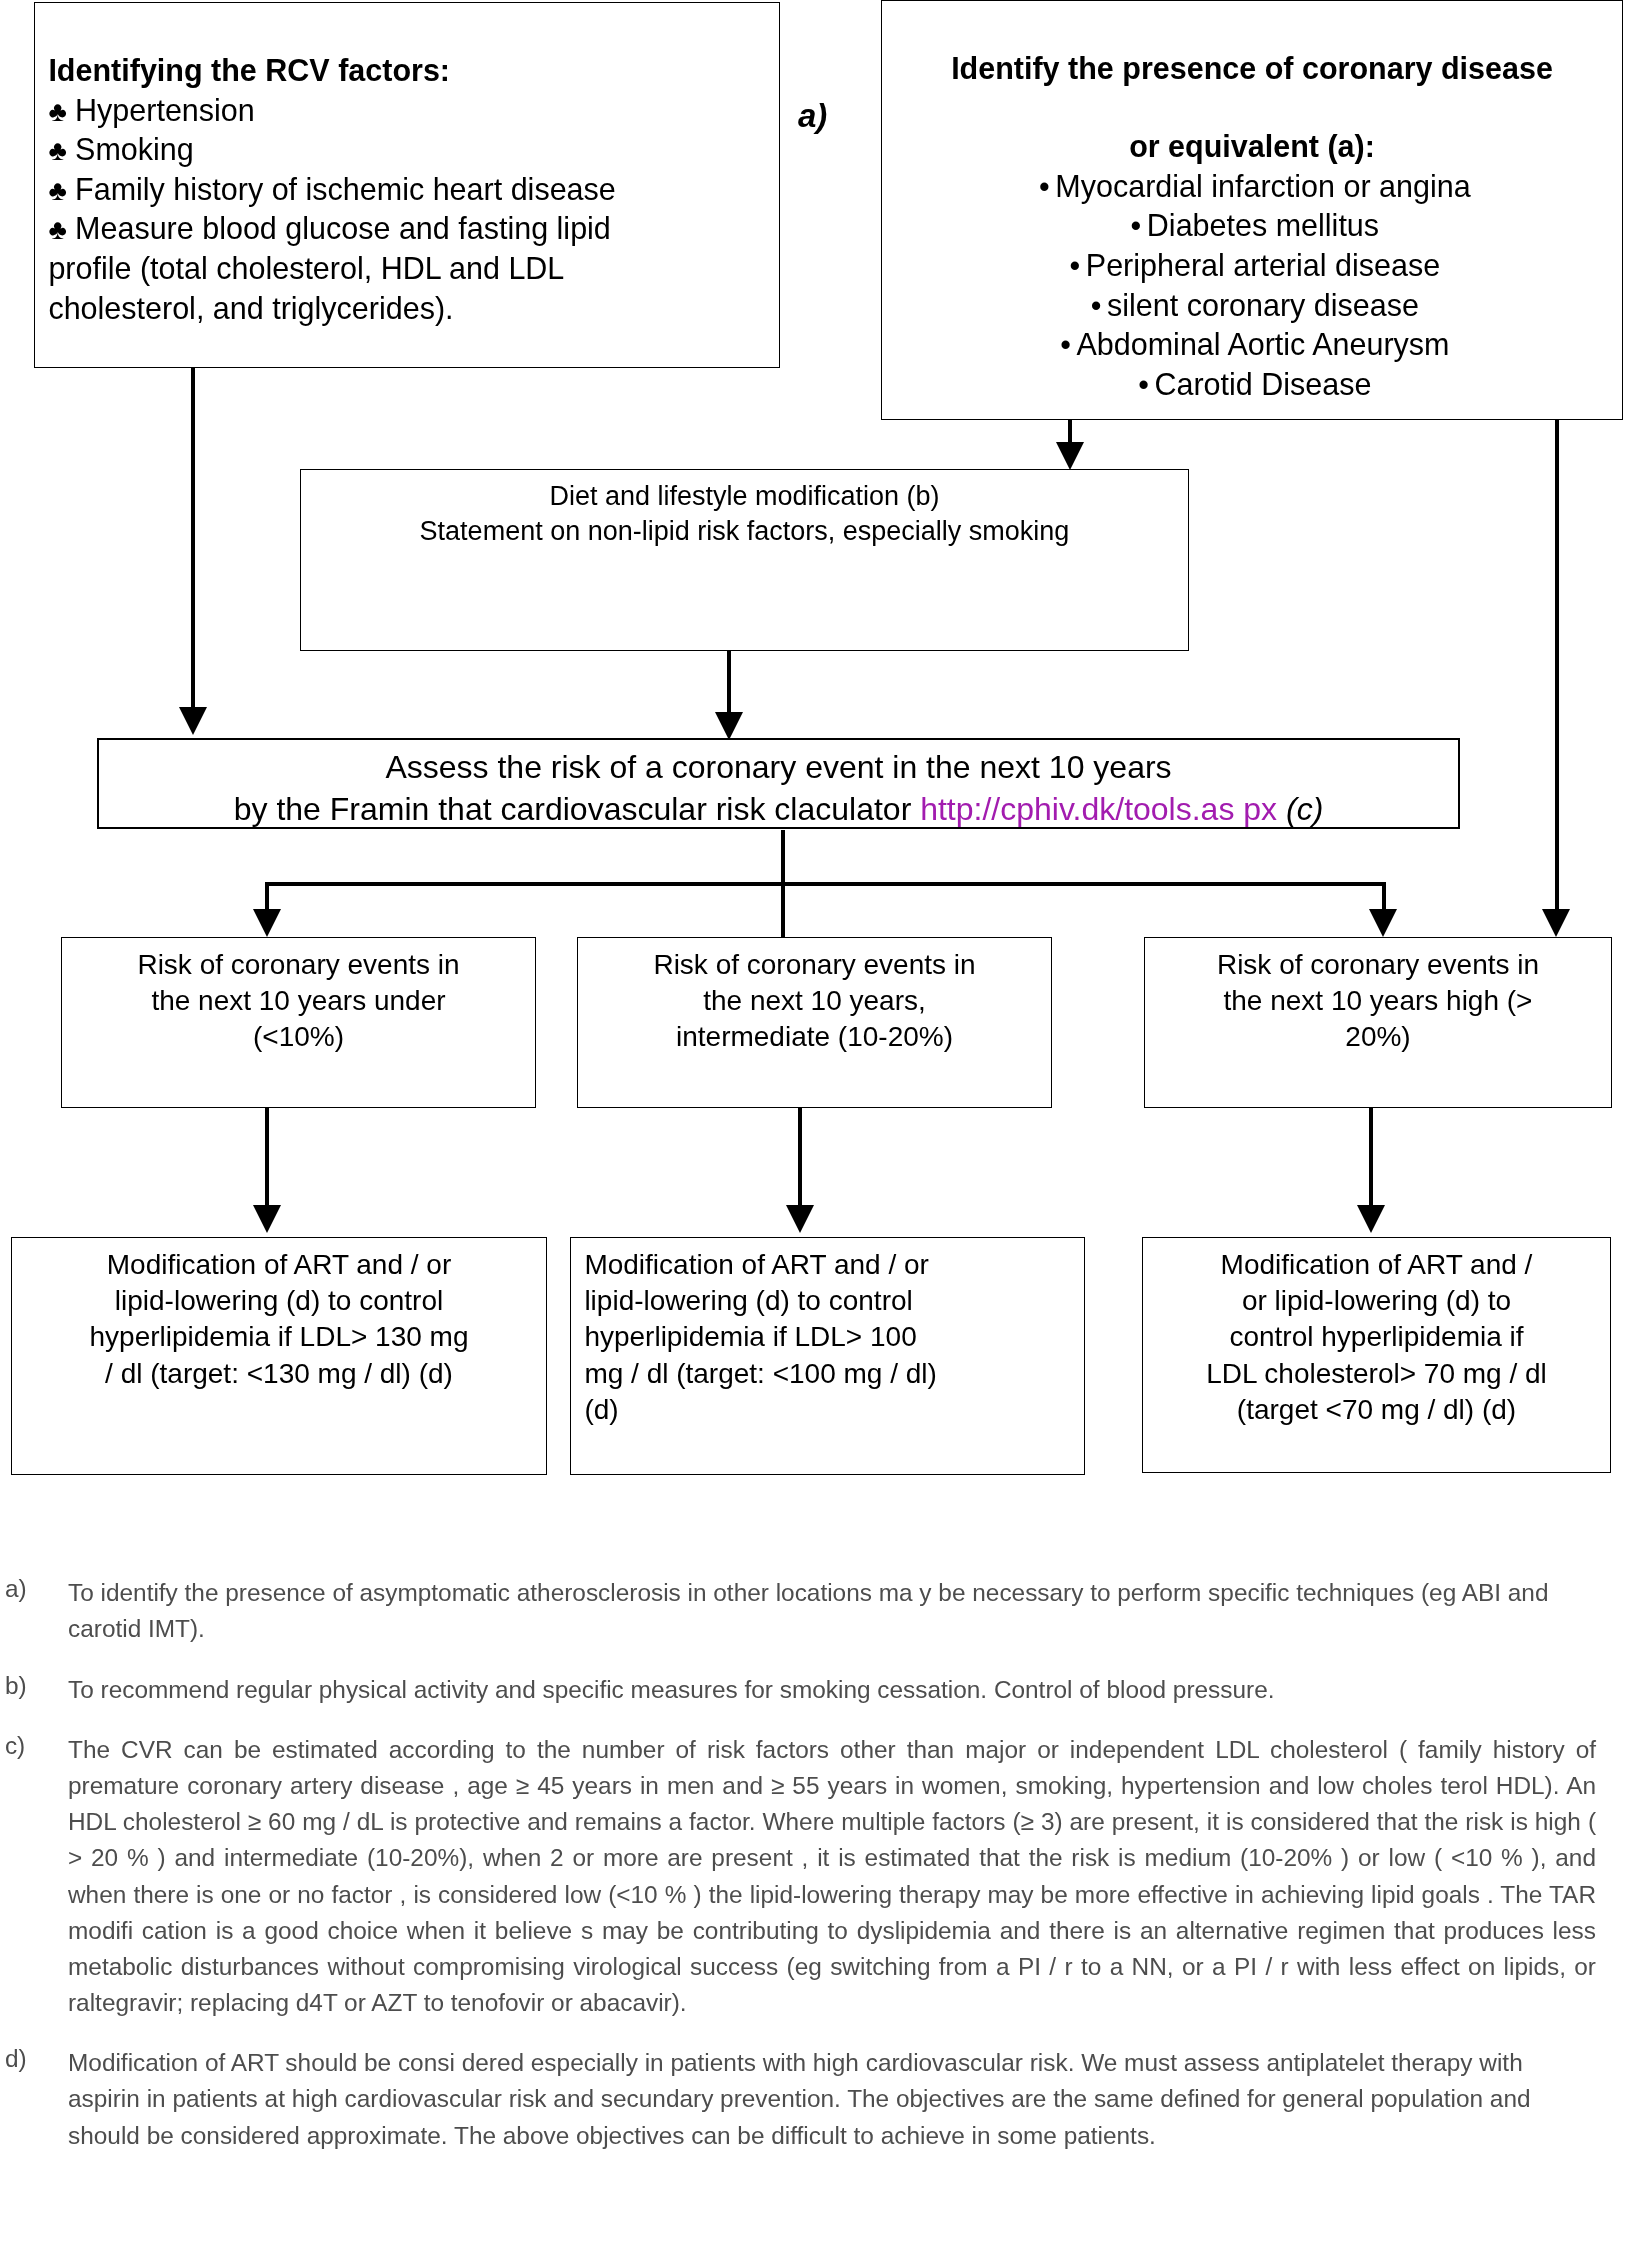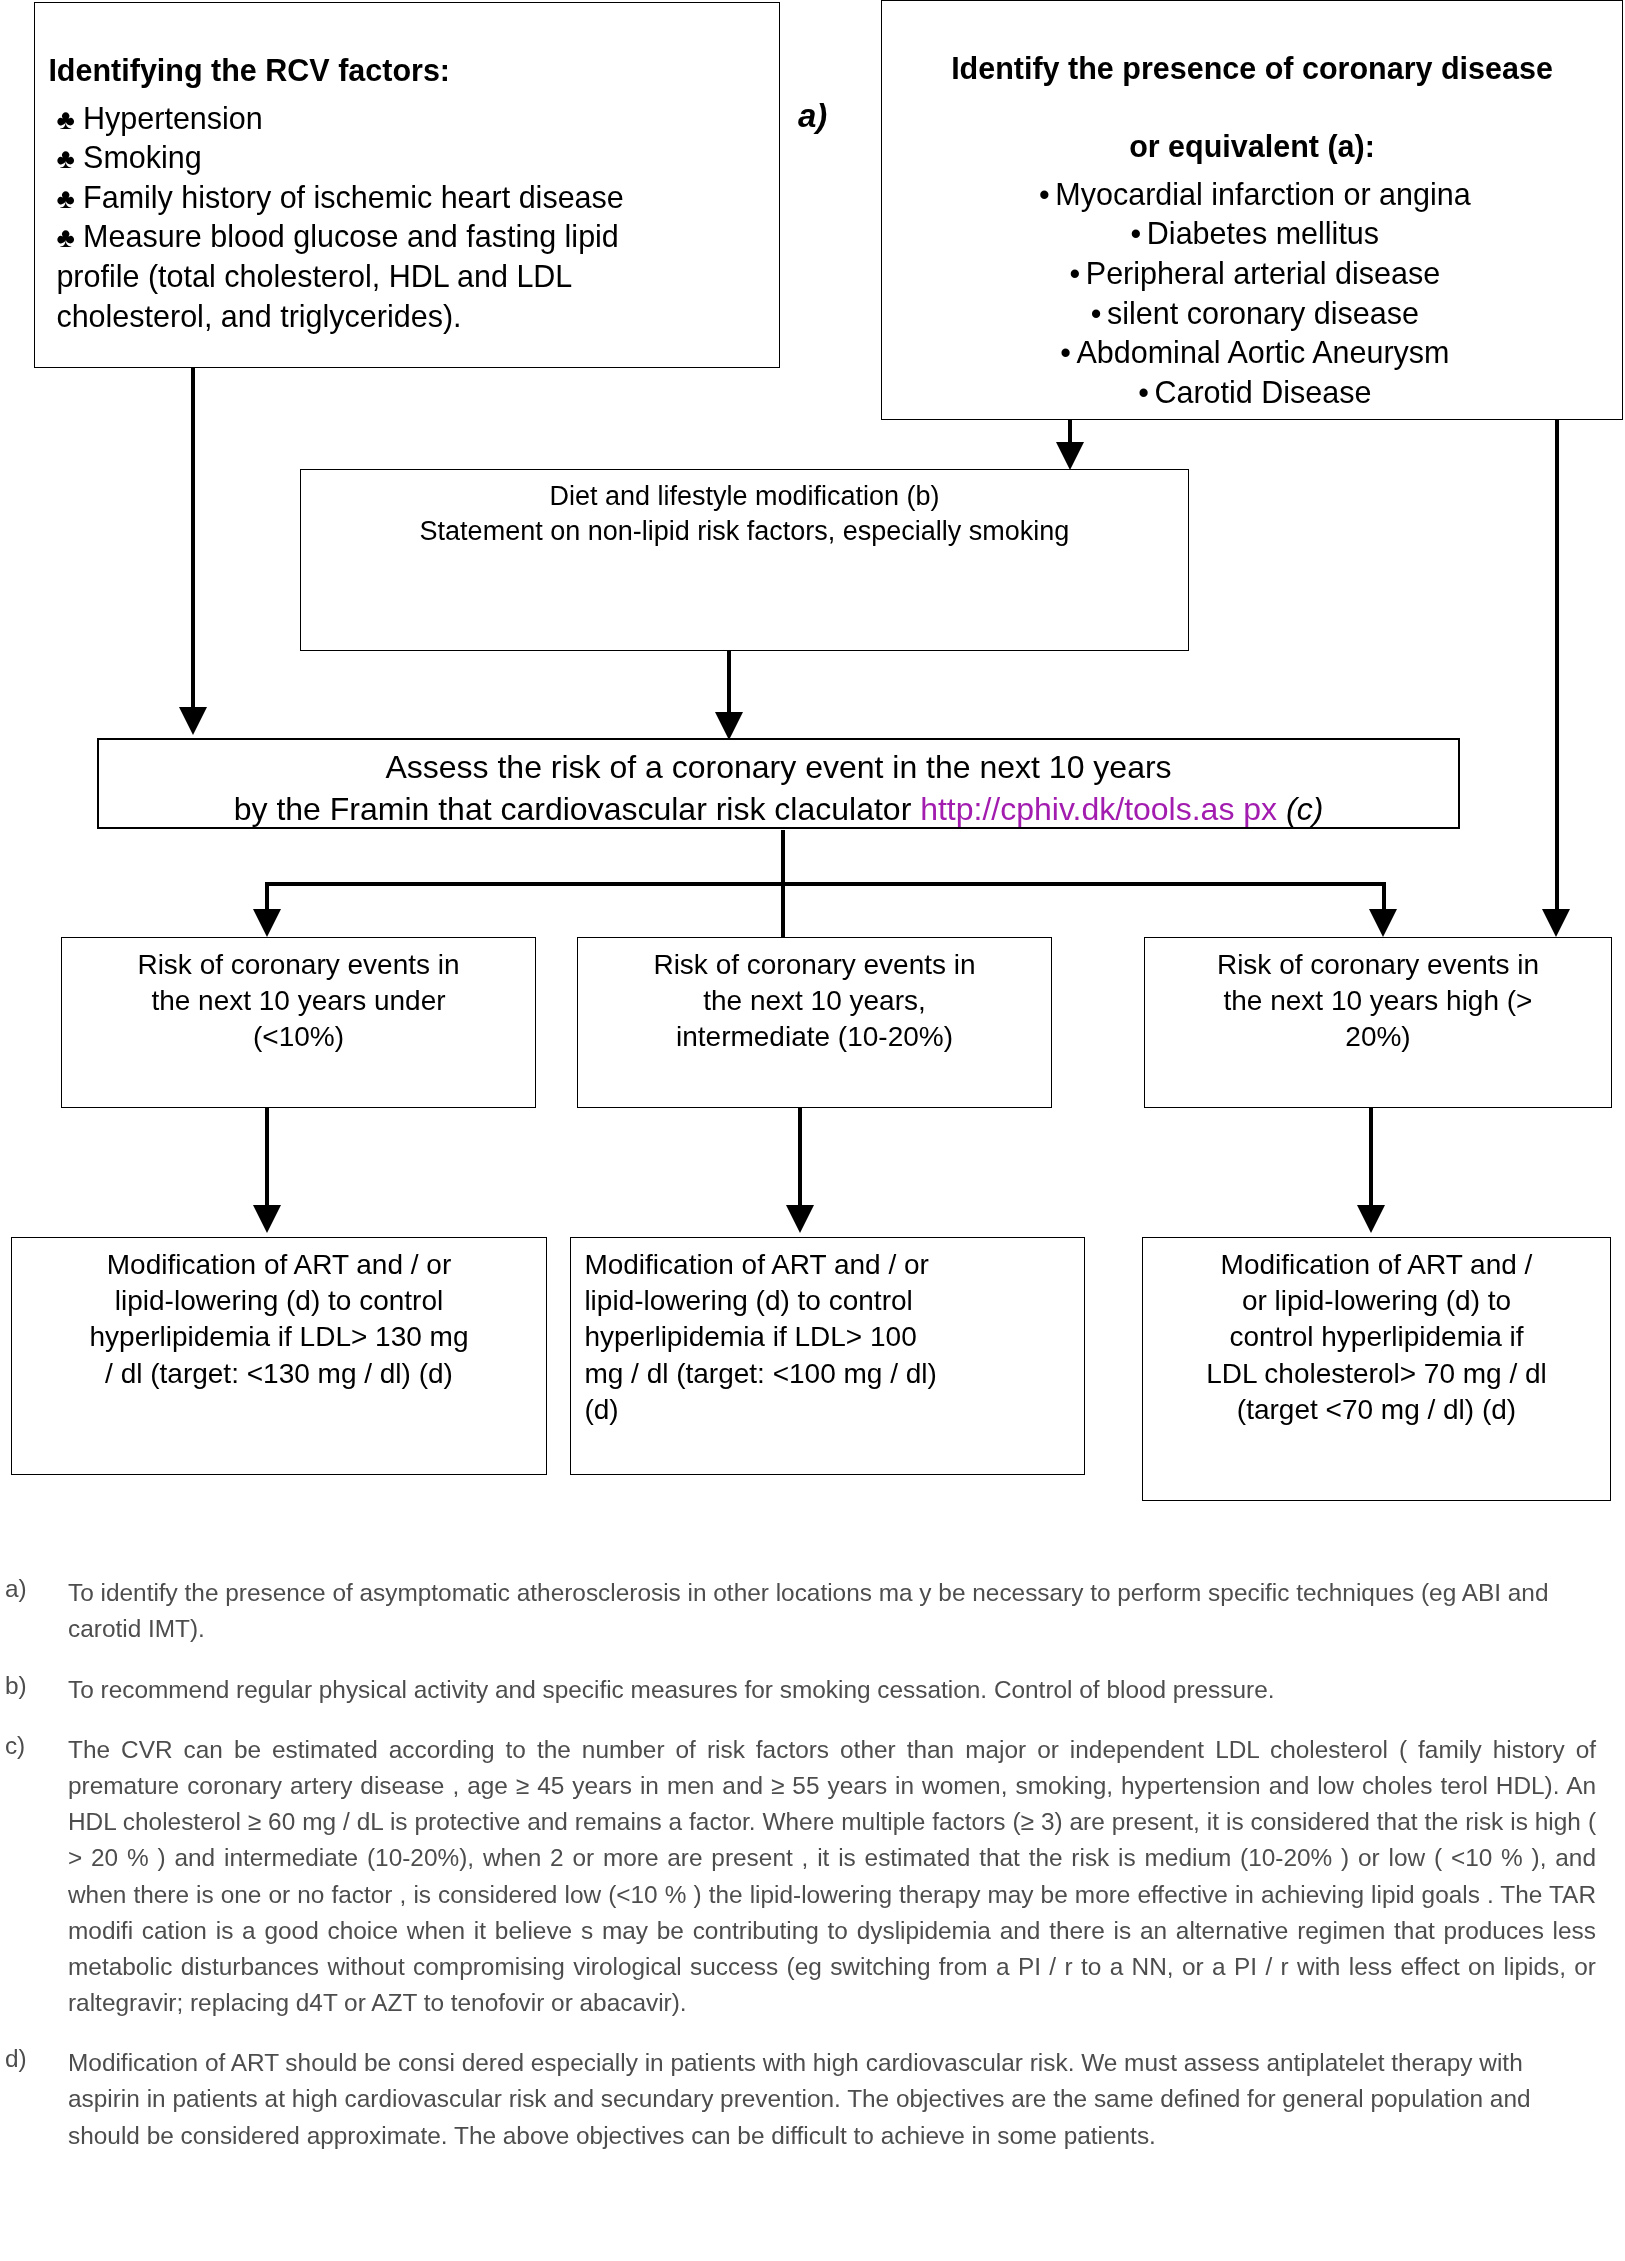--- a/index.html
+++ b/index.html
@@ -30,21 +30,21 @@
   }
   .fbox.heavy { border-width: 2.4px; }
 
   .fbox .ttl {
     font-weight: bold;
     display: block;
     margin-top: 39px;
   }
   .fbox ul {
     list-style: none;
-    margin: 8px;
+    margin: 0;
     padding: 0;
   }
   .fbox li {
     display: block;
     white-space: nowrap;
   }
   .bullet-club::before {
     content: "\2663";
     display: inline-block;
     width: 0.95em;
@@ -78,21 +78,21 @@
     font-size: 32px;
     padding: 7.3px 9.7px;
   }
 
   #box-risk-low  { left: 61px;  top: 937px; width: 475px;  height: 171px; font-size: 28px; }
   #box-risk-mid  { left: 577px;  top: 937px; width: 475px;  height: 171px; font-size: 28px; }
   #box-risk-high { left: 1144px; top: 937px; width: 468px;  height: 171px; font-size: 28px; }
 
   #box-mod-low  { left: 11px;   top: 1237px; width: 536px; height: 238px; font-size: 28px; }
   #box-mod-mid  { left: 570px;  top: 1237px; width: 515px; height: 238px; font-size: 28px; }
-  #box-mod-high { left: 1142px; top: 1237px; width: 469px; height: 264px; font-size: 28px; }
+  #box-mod-high { left: 1142px; top: 1237px; width: 469px; height: 236px; font-size: 28px; }
 
   .url-text { color: #a21caf; }
   .ital { font-style: italic; }
 
   
   #label-a {
     position: absolute;
     left: 798px; top: 97px;
     font-size: 33px;
     font-weight: bold;

